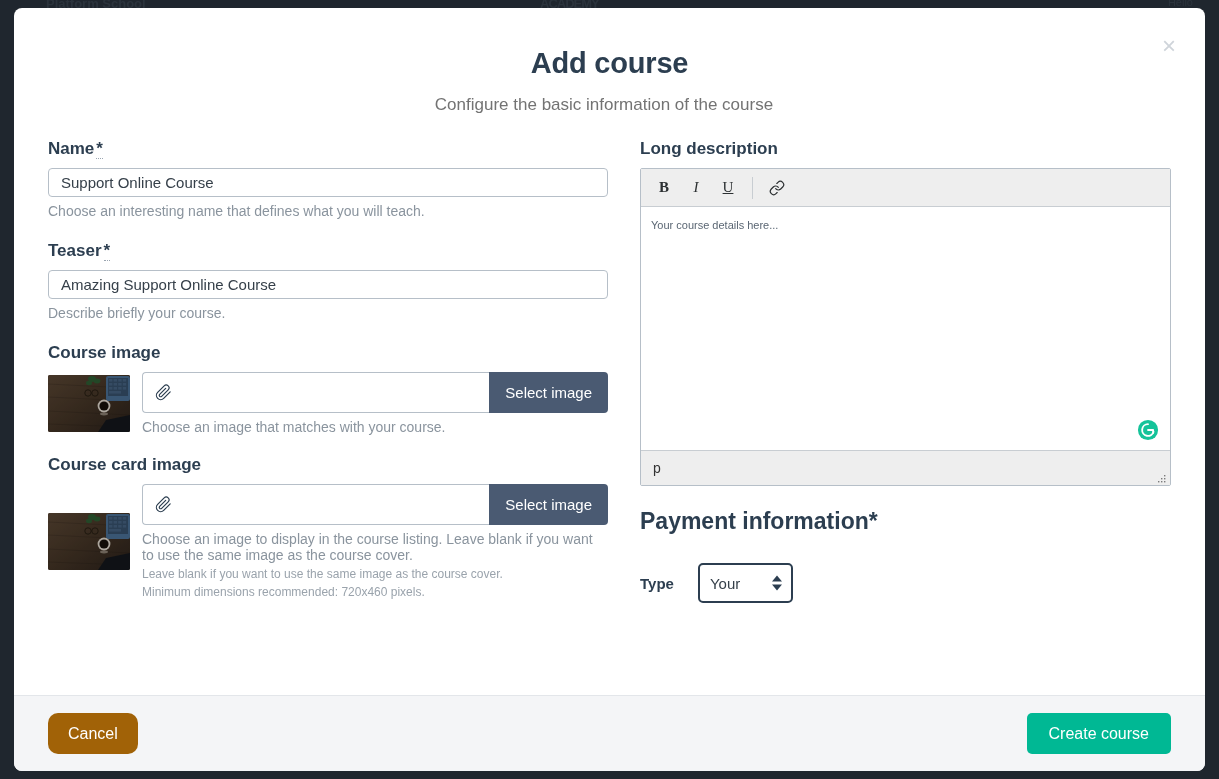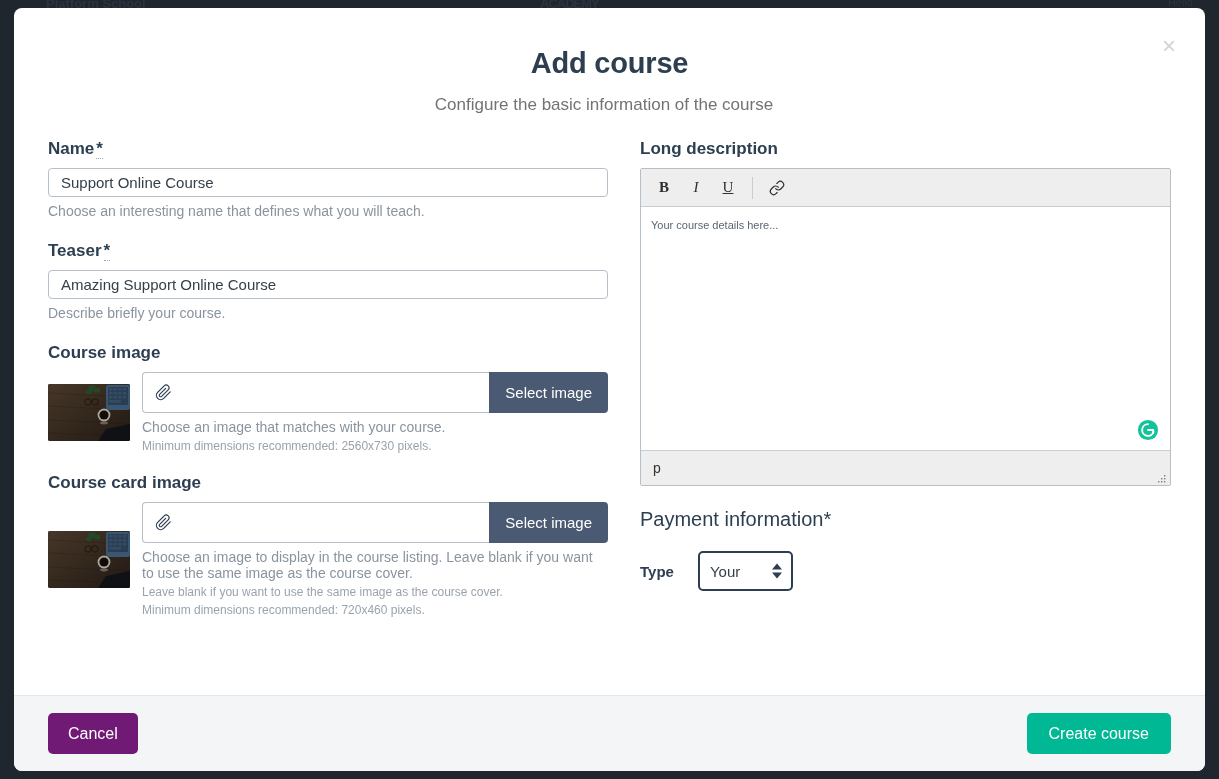--- a/index.html
+++ b/index.html
@@ -229,24 +229,24 @@
     position: relative;
   }
   .resize-grip {
     position: absolute;
     right: 3px; bottom: 2px;
     width: 12px; height: 12px;
   }
 
   
   .payment-title {
-    font-size: 20px;
-    font-weight: normal;
+    font-size: 23px;
+    font-weight: bold;
     color: #2c3e50;
-    margin: 0 0 20px 0;
+    margin: 0 0 28px 0;
   }
   .payment-row {
     display: flex;
     align-items: center;
     gap: 0px;
   }
   .payment-row .type-label {
     font-size: 15px;
     font-weight: bold;
     color: #2c3e50;
@@ -296,21 +296,21 @@
   .btn {
     border: none;
     border-radius: 5px;
     font-size: 16px;
     font-family: "Liberation Sans", sans-serif;
     cursor: pointer;
     color: #fff;
     padding: 0 20px;
     height: 41px;
   }
-  .btn-cancel { background: #701a75; }
+  .btn-cancel { background: #a16207; border-radius: 10px; }
   .btn-create { background: #00b894; padding: 0 22px; }
 </style>
 </head>
 <body>
 
 <div class="backdrop-page">
   <span class="bp-left">Platform School</span>
   <span class="bp-mid">ACADEMY</span>
   <span class="bp-right">Hello</span>
 </div>
@@ -403,21 +403,20 @@
             <div class="picker-input">
               <span class="clip-icon">
                 <svg width="17" height="17" viewBox="0 0 24 24" fill="none" stroke="currentColor" stroke-width="1.7" stroke-linecap="round" stroke-linejoin="round">
                   <path d="M21.44 11.05l-9.19 9.19a6 6 0 0 1-8.49-8.49l9.19-9.19a4 4 0 0 1 5.66 5.66l-9.2 9.19a2 2 0 0 1-2.83-2.83l8.49-8.48"></path>
                 </svg>
               </span>
             </div>
             <button class="picker-btn">Select image</button>
           </div>
           <p class="help-text">Choose an image that matches with your course.</p>
-          <p class="help-small">Minimum dimensions recommended: 2560x730 pixels.</p>
         </div>
       </div>
 
       <div class="spacer-20"></div>
 
       <label class="field-label">Course card image</label>
       <div class="image-row">
         <div class="thumb">
           <svg viewBox="0 0 82 57" preserveAspectRatio="none" aria-hidden="true">
             <defs>

